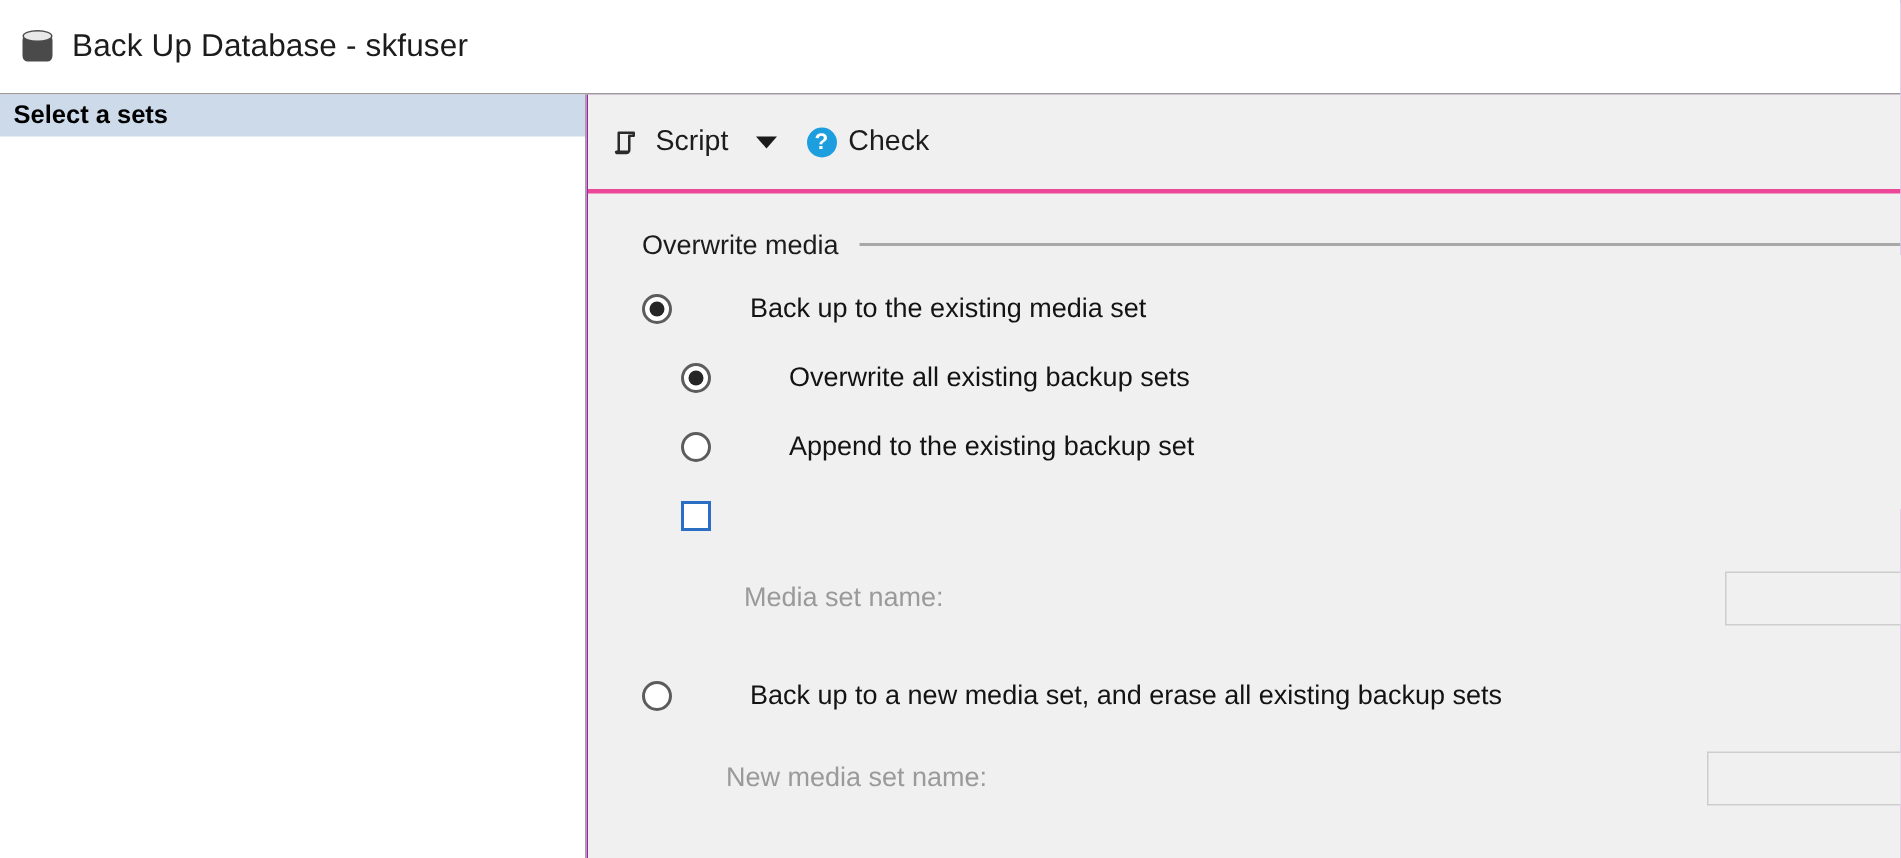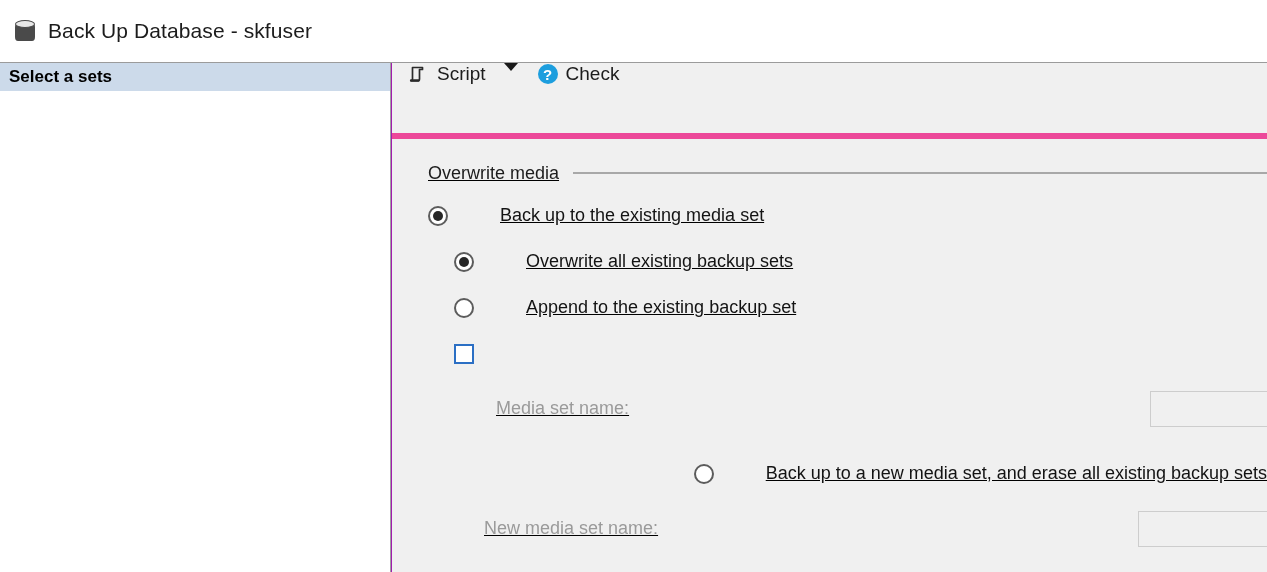--- a/index.html
+++ b/index.html
@@ -130,25 +130,25 @@
     position: absolute;
     left: 392px; top: 63px;
     width: 875px;
     height: 509px;
     background: #f0f0f0;
   }
 
   
   .toolbar {
     position: relative;
-    height: 76px;
-    border-bottom: 6px solid #ec4899;
-    box-sizing: border-box;
-    display: flex;
-    align-items: flex-start;
+    height: 66px;
+    border-bottom: 3px solid #ec4899;
+    box-sizing: border-box;
+    display: flex;
+    align-items: center;
     padding-left: 16px;
   }
   .tb-item {
     display: flex;
     align-items: center;
     cursor: default;
   }
   .script-icon {
     width: 20px;
     height: 20px;
@@ -190,21 +190,20 @@
     font-size: 15px;
     font-weight: bold;
     line-height: 1;
     font-family: "Liberation Sans", sans-serif;
   }
 
   
   .panel-body {
     position: relative;
     padding-top: 22px;
-    text-decoration: underline;
   }
 
   
   .groupbox {
     position: relative;
     margin-left: 36px;
   }
   .groupbox-header {
     display: flex;
     align-items: center;
@@ -362,21 +361,21 @@
 
         <div class="opt-row indent1">
           <span class="checkbox"></span>
         </div>
 
         <div class="field-row indent-a">
           <span class="field-label">Media set name:</span>
           <span class="textbox"></span>
         </div>
 
-        <div class="opt-row" style="margin-top:32px;justify-content:flex-end;">
+        <div class="opt-row" style="margin-top:32px;">
           <span class="radio"></span>
           <span class="opt-label">Back up to a new media set, and erase all existing backup sets</span>
         </div>
 
         <div class="field-row indent-b">
           <span class="field-label">New media set name:</span>
           <span class="textbox second"></span>
         </div>
 
       </div>

